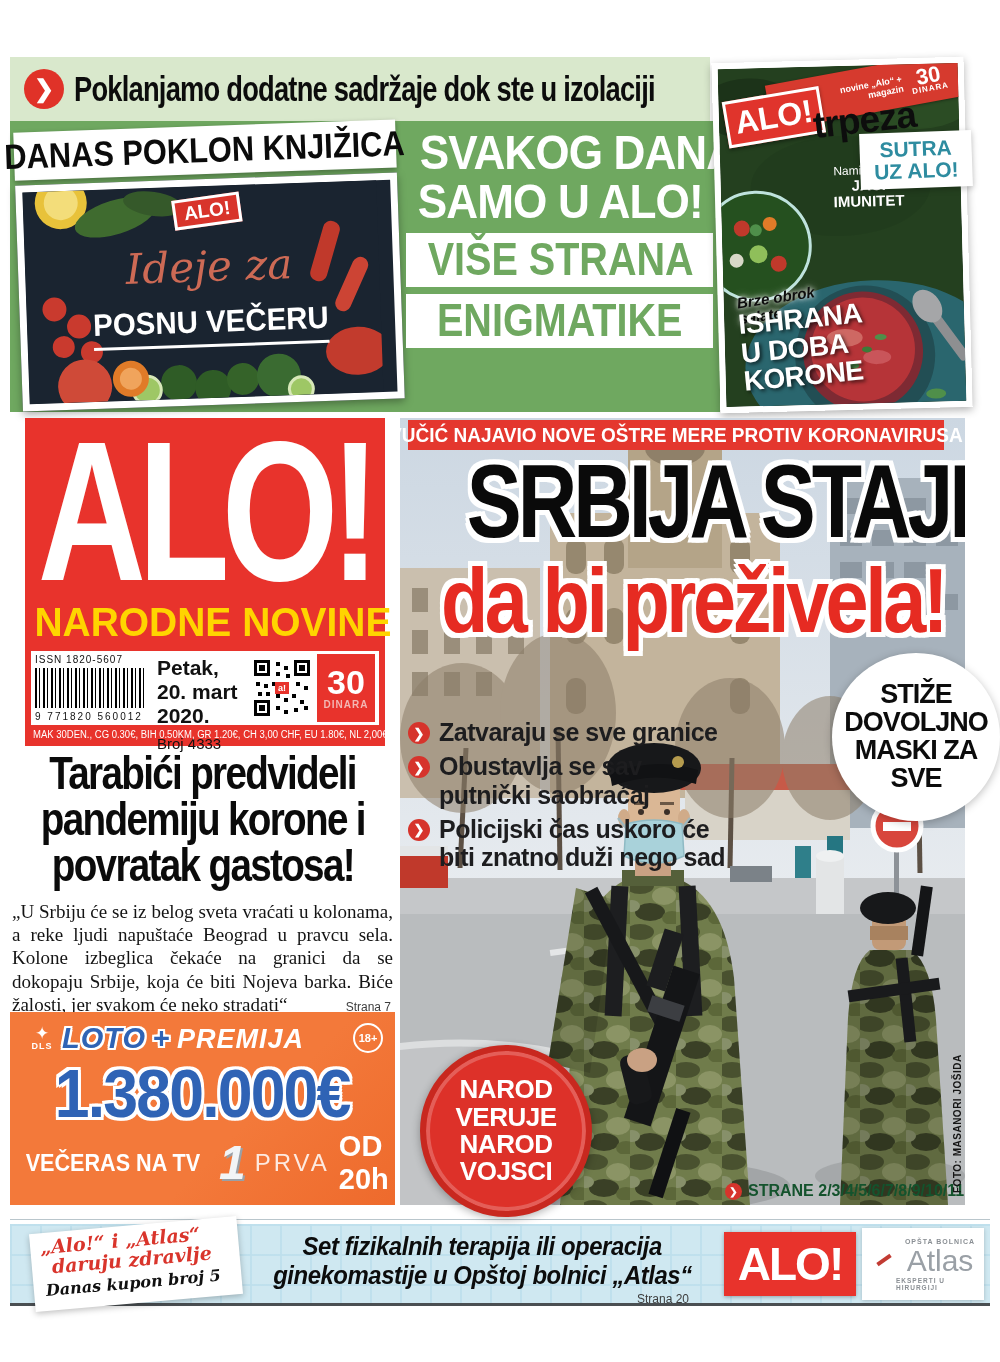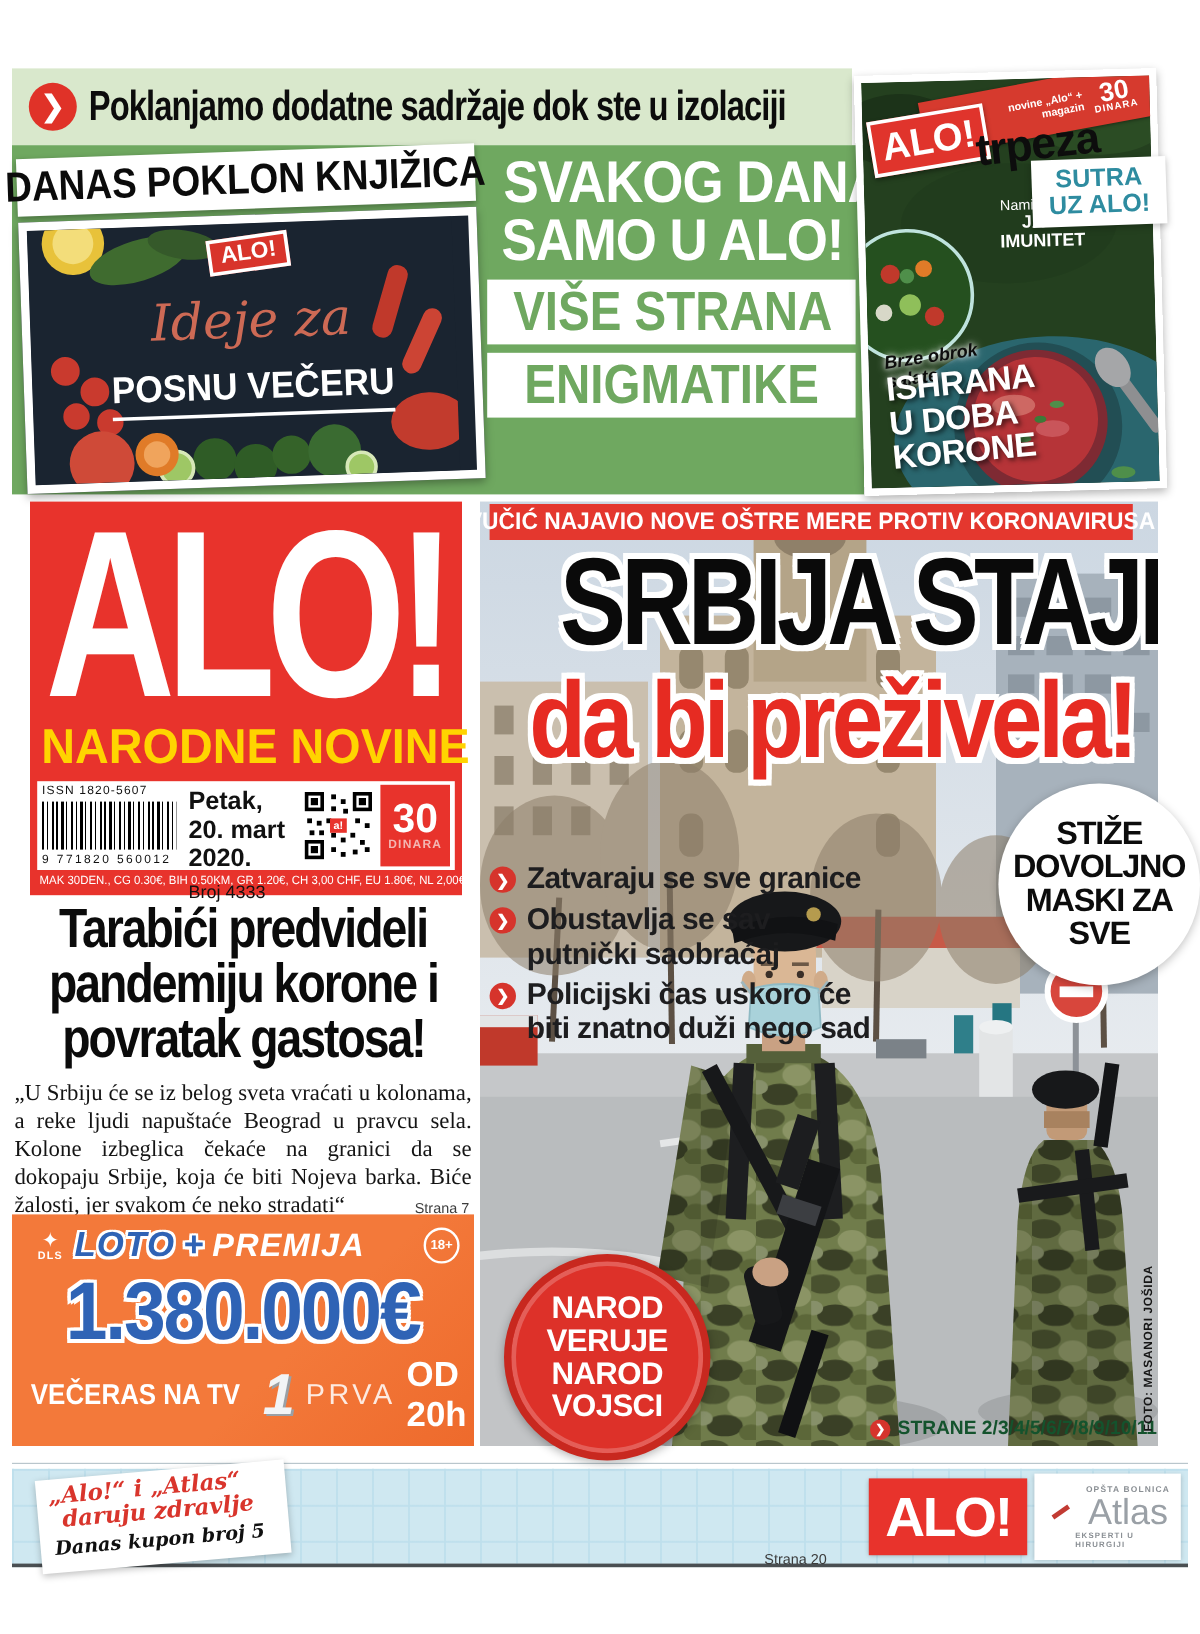--- a/index.html
+++ b/index.html
@@ -592,20 +592,24 @@
 
   </div>
 
   <div class="abs rule-top"></div>
   <div class="abs strip">
     <div class="note">
       <div class="n1">„Alo!“ i „Atlas“</div>
       <div class="n2">daruju zdravlje</div>
       <div class="n3">Danas kupon broj 5</div>
     </div>
+    <div class="strip-h">
+      <span class="sq sx92">Set fizikalnih terapija ili operacija</span><br>
+      <span class="sq sx92">ginekomastije u Opštoj bolnici „Atlas“</span>
+    </div>
     <div class="strana20">Strana 20</div>
     <div class="strip-alo">
       <span>ALO!</span>
     </div>
     <div class="atlas">
       <div class="a1">OPŠTA BOLNICA</div>
       <div class="a2">Atlas</div>
       <div class="a3">EKSPERTI U HIRURGIJI</div>
       <div class="atlas-cross"></div>
     </div>

